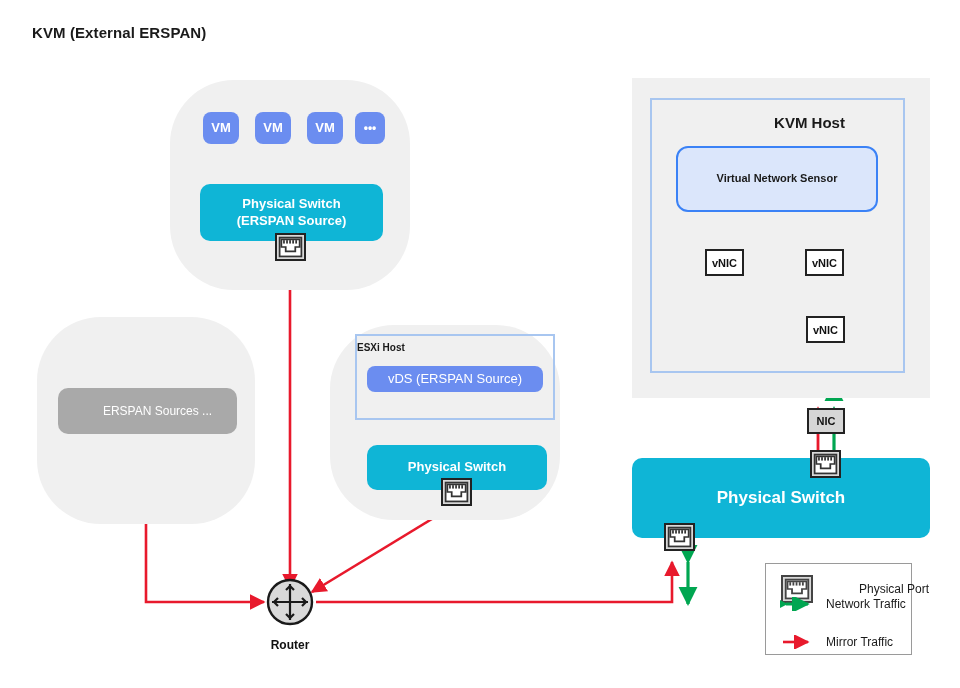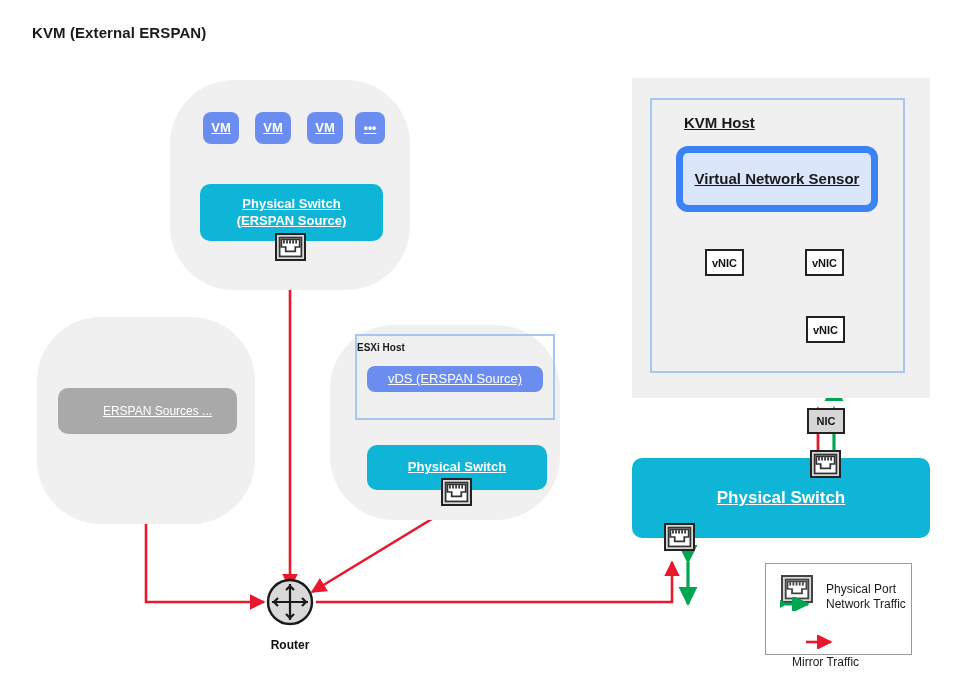--- a/index.html
+++ b/index.html
@@ -20,29 +20,29 @@
   
   .panel-grey{background:#f0f0f0;}
 
   
   .host-box{border:2px solid #a8c6f0;background:transparent;}
   .host-label{font-size:10px;font-weight:bold;color:#1a1a1a;text-align:left;
               width:100%;position:absolute;}
 
   
   .node{display:flex;align-items:center;justify-content:center;text-align:center;
-        line-height:1.25;color:#ffffff;text-decoration:underline;}
+        line-height:1.25;color:#ffffff;}
   .node-blue{background:#6b8df0;border-radius:8px;font-size:13px;}
   .node-vm{background:#6b8df0;border-radius:8px;font-size:13px;font-weight:600;}
   .node-cyan{background:#0fb5d6;border-radius:10px;font-size:13px;font-weight:600;}
   .node-cyan-lg{background:#0fb5d6;border-radius:10px;font-size:17px;font-weight:600;}
   .node-grey{background:#a9a9a9;border-radius:10px;font-size:12px;padding-left:20px;}
   .node-vswitch{background:#6b8df0;border-radius:14px;font-size:15px;font-weight:600;}
-  .node-sensor{background:#dbe6fb;border:7px solid #3b82f6;border-radius:12px;
-               color:#1a1a1a;font-size:15px;font-weight:600;}
+  .node-sensor{background:#dbe6fb;border:2px solid #3b82f6;border-radius:12px;
+               color:#1a1a1a;font-size:11px;font-weight:600;}
 
   
   .chip{background:#ffffff;border:2px solid #222;display:flex;align-items:center;
         justify-content:center;font-size:11px;font-weight:bold;color:#111;z-index:6;}
   .chip-grey{background:#d6d6d6;border:2px solid #222;display:flex;align-items:center;
         justify-content:center;font-size:11px;font-weight:bold;color:#111;z-index:6;}
 
   
   .port{background:#d9d9d9;border:2px solid #222;display:block;z-index:7;}
   .port svg{display:block;width:100%;height:100%;}
@@ -159,21 +159,21 @@
         <rect x="14" y="6" width="2" height="4"></rect>
           <rect x="17.5" y="6" width="2" height="4"></rect>
         <rect x="21" y="6" width="2" height="4"></rect>
       </g>
     </svg>
   </div>
 
   <div class="abs panel-grey" style="left:632px;top:78px;width:298px;height:320px;"></div>
 
   <div class="abs host-box" style="left:650px;top:98px;width:255px;height:275px;">
-    <div class="host-label" style="top:14px;text-align:left;padding-left:32px;font-size:15px;text-decoration:underline;">KVM Host</div>
+    <div class="host-label" style="top:14px;text-align:center;padding-left:32px;font-size:15px;">KVM Host</div>
   </div>
 
   <div class="abs node node-sensor" style="left:676px;top:146px;width:202px;height:66px;">Virtual Network Sensor</div>
 
 
   <div class="abs chip" style="left:705px;top:249px;width:39px;height:27px;">vNIC</div>
   <div class="abs chip" style="left:805px;top:249px;width:39px;height:27px;">vNIC</div>
   <div class="abs chip" style="left:806px;top:316px;width:39px;height:27px;">vNIC</div>
   <div class="abs chip-grey" style="left:807px;top:408px;width:38px;height:26px;">NIC</div>
 
@@ -217,21 +217,21 @@
         <path d="M20,36 L24,40 L28,36"></path>
         <path d="M12,20 L8,24  L12,28"></path>
         <path d="M36,20 L40,24 L36,28"></path>
       </g>
     </svg>
   </div>
   <div class="abs router-label" style="left:240px;top:638px;width:100px;">Router</div>
 
   <div class="abs legend" style="left:765px;top:563px;width:147px;height:92px;">
 
-    <div class="legend-row" style="top:12px;">
+    <div class="legend-row" style="top:12px;gap:33px;">
       <span class="legend-swatch">
         <span class="legend-port">
           <svg viewBox="0 0 31 28" preserveAspectRatio="none" style="width:100%;height:100%;display:block;">
             <rect x="3" y="3" width="25" height="22" fill="#ffffff" stroke="#444" stroke-width="2"></rect>
             <path d="M5 5 H26 V14 H21 V19 H10 V14 H5 Z" fill="#ffffff" stroke="#444" stroke-width="2"></path>
             <g fill="#444">
               <rect x="7" y="6" width="2" height="4"></rect>
                 <rect x="10.5" y="6" width="2" height="4"></rect>
               <rect x="14" y="6" width="2" height="4"></rect>
                 <rect x="17.5" y="6" width="2" height="4"></rect>
@@ -250,21 +250,21 @@
             <marker id="lg-a" markerWidth="7" markerHeight="7" refX="5.4" refY="3" orient="auto" markerUnits="strokeWidth">
               <path d="M0,0 L6,3 L0,6 z" fill="#00a651"></path>
             </marker>
           </defs>
           <line x1="6" y1="7" x2="28" y2="7" stroke="#00a651" stroke-width="3" marker-start="url(#lg-a)" marker-end="url(#lg-a)"></line>
         </svg>
       </span>
       <span class="legend-text">Network Traffic</span>
     </div>
 
-    <div class="legend-row" style="top:65px;flex-direction:column;">
+    <div class="legend-row" style="top:65px;">
       <span class="legend-swatch">
         <svg width="34" height="14" viewBox="0 0 34 14">
           <defs>
             <marker id="lg-r" markerWidth="7" markerHeight="7" refX="5.4" refY="3" orient="auto" markerUnits="strokeWidth">
               <path d="M0,0 L6,3 L0,6 z" fill="#e8192c"></path>
             </marker>
           </defs>
           <line x1="3" y1="7" x2="28" y2="7" stroke="#e8192c" stroke-width="2.6" marker-end="url(#lg-r)"></line>
         </svg>
       </span>

